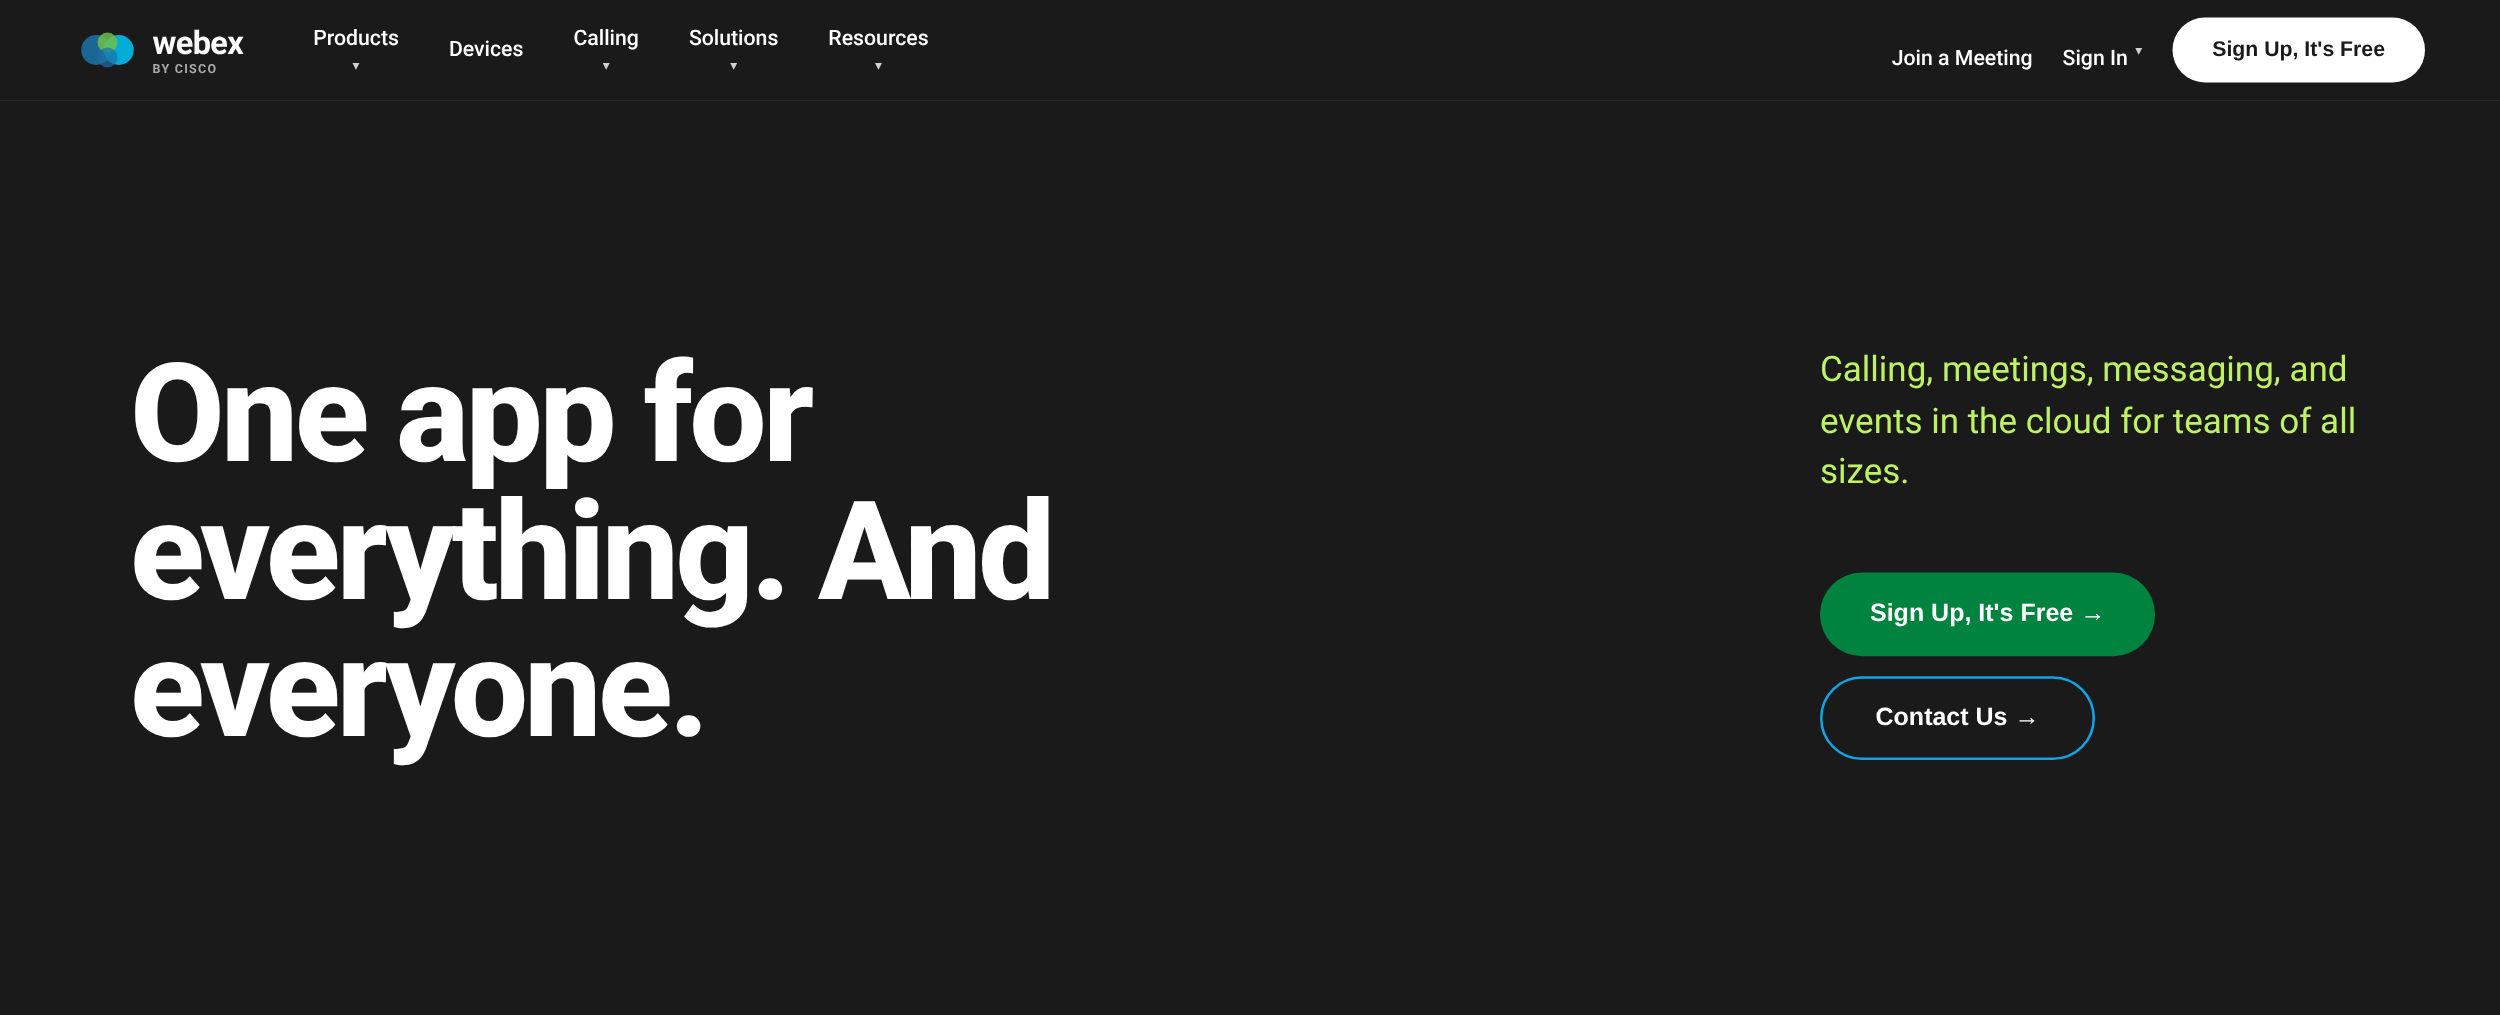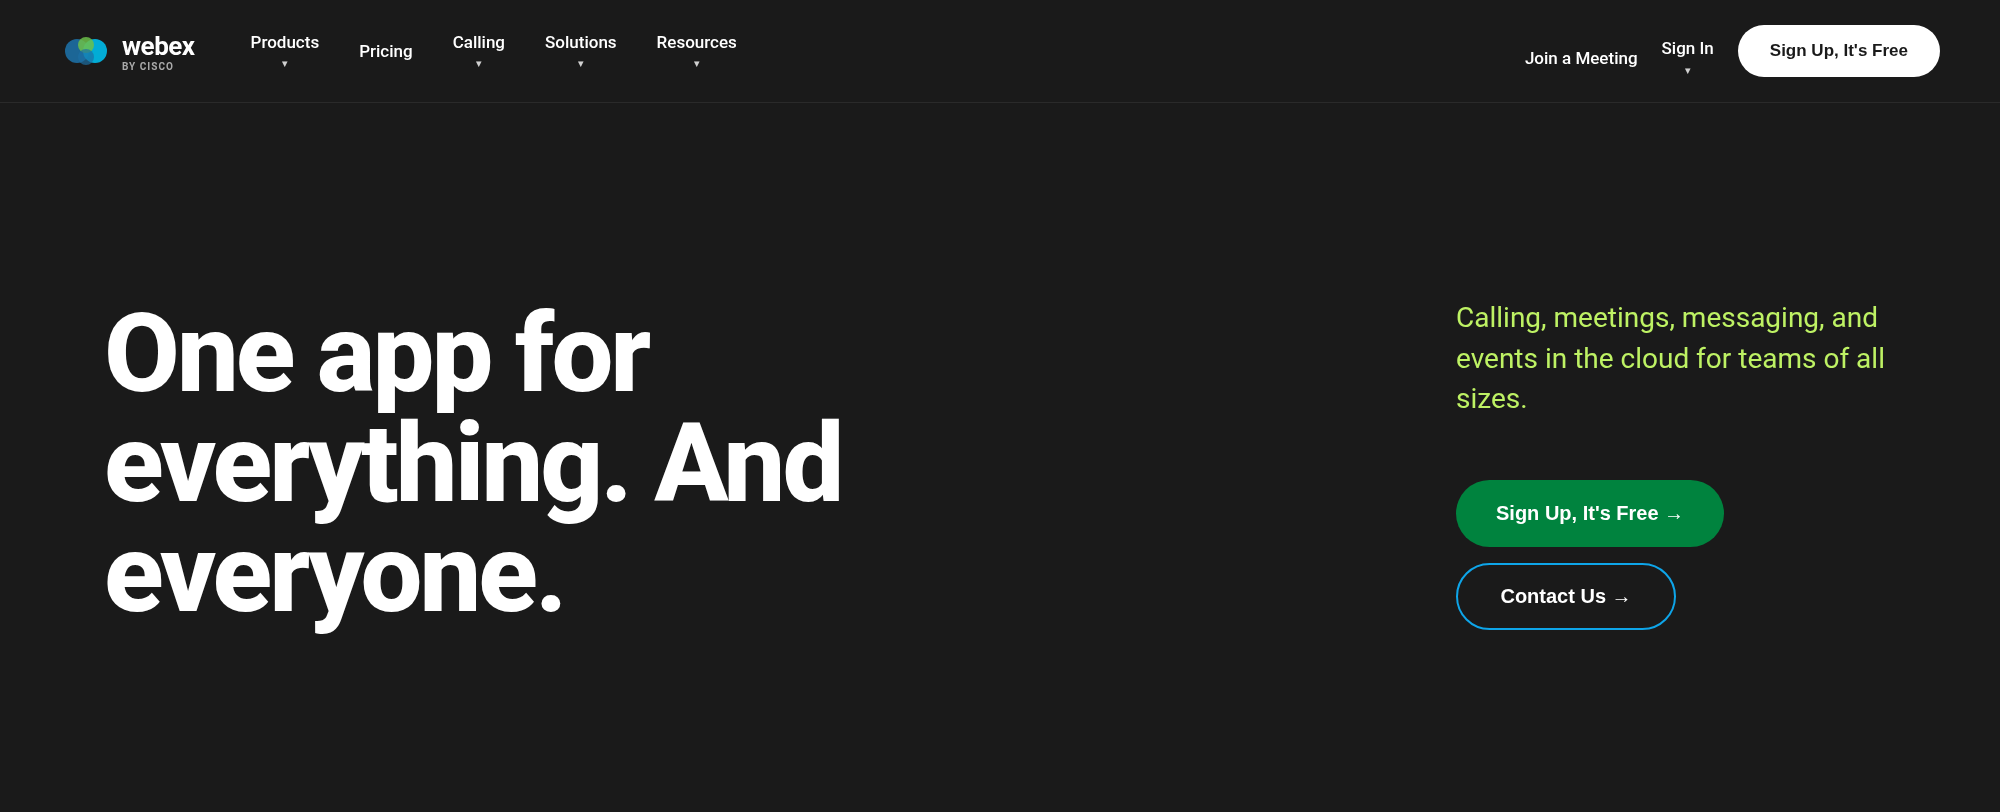--- a/index.html
+++ b/index.html
@@ -15,21 +15,21 @@
       width: 2000px;
       min-height: 812px;
       overflow-x: hidden;
     }
 
     
     nav {
       display: flex;
       justify-content: space-between;
       padding: 0 60px;
-      height: 103px;
+      height: 81px;
       background-color: #1a1a1a;
       border-bottom: 1px solid #2a2a2a;
       position: relative;
       z-index: 10;
     }
 
     .nav-left {
       display: flex;
       align-items: center;
       gap: 40px;
@@ -101,21 +101,20 @@
       cursor: pointer;
       white-space: nowrap;
       margin-top: 13px;
     }
 
     .sign-in-area {
       display: flex;
       align-items: center;
       gap: 6px;
       cursor: pointer;
-      flex-direction: column;
     }
 
     .sign-up-btn {
       background: #ffffff;
       color: #1a1a1a;
       border: none;
       border-radius: 50px;
       padding: 16px 32px;
       font-size: 17px;
       font-weight: 600;
@@ -226,21 +225,21 @@
         <div class="logo-cisco">by CISCO</div>
       </div>
     </div>
 
     <div class="nav-menu">
       <div class="nav-item">
         <span>Products</span>
         <span class="chevron">▾</span>
       </div>
       <div class="nav-item">
-        <span>Pricing</span>
+        <span>Devices</span>
       </div>
       <div class="nav-item">
         <span>Calling</span>
         <span class="chevron">▾</span>
       </div>
       <div class="nav-item">
         <span>Solutions</span>
         <span class="chevron">▾</span>
       </div>
       <div class="nav-item">

